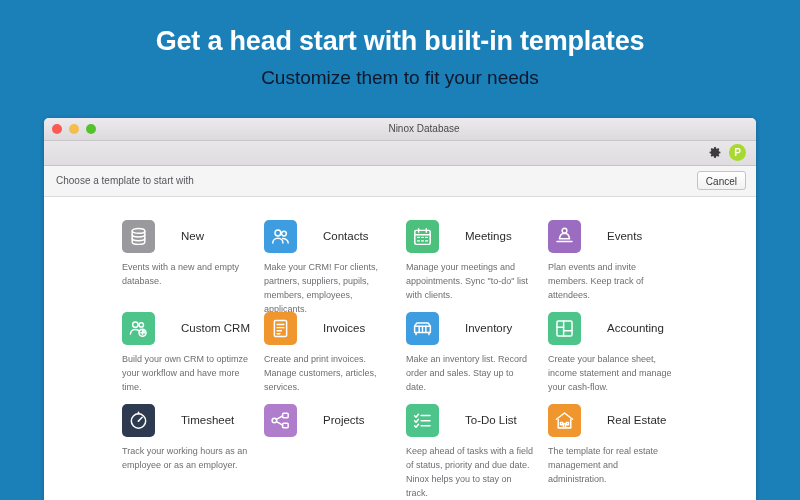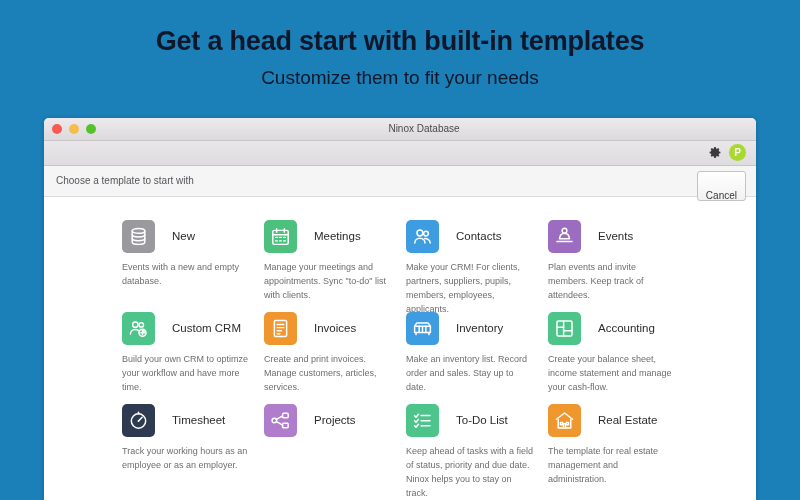--- a/index.html
+++ b/index.html
@@ -17,21 +17,21 @@
   .promo {
     position: absolute;
     left: 0;
     top: 0;
     width: 800px;
     text-align: center;
   }
   .promo-title {
     margin: 0;
     padding-top: 26px;
-    color: #0f172a;
+    color: #ffffff;
     font-size: 27px;
     font-weight: bold;
     letter-spacing: -0.2px;
   }
   .promo-sub {
     margin: 0;
     padding-top: 10px;
     color: #0f172a;
     font-size: 19px;
     font-weight: normal;
@@ -125,21 +125,21 @@
     color: #55555a;
     text-align: right;
   }
   .cancel-button {
     position: absolute;
     right: 10px;
     top: 5px;
     min-width: 46px;
     height: 19px;
     line-height: 19px;
-    padding: 14px 8px;
+    padding: 0 8px;
     font-size: 10px;
     color: #37373a;
     text-align: center;
     background: linear-gradient(#ffffff, #f3f2f3);
     border: 1px solid #c4c2c4;
     border-radius: 3px;
     box-sizing: border-box;
     cursor: pointer;
   }
 
@@ -152,21 +152,21 @@
     grid-auto-rows: 92px;
     column-gap: 0px;
   }
   .card {
     width: 135px;
     cursor: pointer;
   }
   .card-head {
     display: flex;
     align-items: center;
-    gap: 17px;
+    gap: 26px;
     height: 34px;
   }
   .tile {
     width: 33px;
     height: 33px;
     border-radius: 5px;
     flex: 0 0 33px;
     display: flex;
     align-items: center;
     justify-content: center;
@@ -232,45 +232,45 @@
               <path d="M4.8 9.8v4.2c0 1.55 3.22 2.8 7.2 2.8s7.2-1.25 7.2-2.8V9.8" stroke="#ffffff" fill="none" stroke-width="1.7" stroke-linecap="round" stroke-linejoin="round"></path>
               <path d="M4.8 14v4.2c0 1.55 3.22 2.8 7.2 2.8s7.2-1.25 7.2-2.8V14" stroke="#ffffff" fill="none" stroke-width="1.7" stroke-linecap="round" stroke-linejoin="round"></path>
             </svg>
           </div>
           <div class="card-title">New</div>
         </div>
         <div class="card-desc">Events with a new and empty database.</div>
       </div>
       <div class="card">
         <div class="card-head">
+          <div class="tile" style="background: rgb(61, 157, 224);">
+            <svg width="21" height="21" viewBox="0 0 24 24">
+              <circle cx="9" cy="8" r="3.3" stroke="#ffffff" fill="none" stroke-width="1.7" stroke-linecap="round" stroke-linejoin="round"></circle>
+              <path d="M3.2 19.5c0-3.3 2.6-5.6 5.8-5.6s5.8 2.3 5.8 5.6" stroke="#ffffff" fill="none" stroke-width="1.7" stroke-linecap="round" stroke-linejoin="round"></path>
+              <circle cx="16" cy="8.6" r="2.7" stroke="#ffffff" fill="none" stroke-width="1.7" stroke-linecap="round" stroke-linejoin="round"></circle>
+              <path d="M14.4 14.3c3 0 6.4 1.9 6.4 5.2" stroke="#ffffff" fill="none" stroke-width="1.7" stroke-linecap="round" stroke-linejoin="round"></path>
+            </svg>
+          </div>
+          <div class="card-title">Contacts</div>
+        </div>
+        <div class="card-desc">Make your CRM! For clients, partners, suppliers, pupils, members, employees, applicants.</div>
+      </div>
+      <div class="card">
+        <div class="card-head">
           <div class="tile" style="background: rgb(76, 193, 126);">
             <svg width="21" height="21" viewBox="0 0 24 24">
               <rect x="3.2" y="5" width="17.6" height="16" rx="1.6" stroke="#ffffff" fill="none" stroke-width="1.7" stroke-linecap="round" stroke-linejoin="round"></rect>
               <path d="M3.2 10h17.6" stroke="#ffffff" fill="none" stroke-width="1.7" stroke-linecap="round" stroke-linejoin="round"></path>
               <path d="M7.6 3v4M16.4 3v4" stroke="#ffffff" fill="none" stroke-width="1.7" stroke-linecap="round" stroke-linejoin="round"></path>
               <path d="M6.4 13h2M11 13h2M15.6 13h2M6.4 17h2M11 17h2M15.6 17h2" stroke="#ffffff" fill="none" stroke-width="1.7" stroke-linecap="round" stroke-linejoin="round"></path>
             </svg>
           </div>
           <div class="card-title">Meetings</div>
         </div>
         <div class="card-desc">Manage your meetings and appointments. Sync "to-do" list with clients.</div>
-      </div>
-      <div class="card">
-        <div class="card-head">
-          <div class="tile" style="background: rgb(61, 157, 224);">
-            <svg width="21" height="21" viewBox="0 0 24 24">
-              <circle cx="9" cy="8" r="3.3" stroke="#ffffff" fill="none" stroke-width="1.7" stroke-linecap="round" stroke-linejoin="round"></circle>
-              <path d="M3.2 19.5c0-3.3 2.6-5.6 5.8-5.6s5.8 2.3 5.8 5.6" stroke="#ffffff" fill="none" stroke-width="1.7" stroke-linecap="round" stroke-linejoin="round"></path>
-              <circle cx="16" cy="8.6" r="2.7" stroke="#ffffff" fill="none" stroke-width="1.7" stroke-linecap="round" stroke-linejoin="round"></circle>
-              <path d="M14.4 14.3c3 0 6.4 1.9 6.4 5.2" stroke="#ffffff" fill="none" stroke-width="1.7" stroke-linecap="round" stroke-linejoin="round"></path>
-            </svg>
-          </div>
-          <div class="card-title">Contacts</div>
-        </div>
-        <div class="card-desc">Make your CRM! For clients, partners, suppliers, pupils, members, employees, applicants.</div>
       </div>
       <div class="card">
         <div class="card-head">
           <div class="tile" style="background: rgb(155, 108, 192);">
             <svg width="21" height="21" viewBox="0 0 24 24">
               <circle cx="12" cy="5.4" r="2.7" stroke="#ffffff" fill="none" stroke-width="1.7" stroke-linecap="round" stroke-linejoin="round"></circle>
               <path d="M12 8.4c-3.1 0-5.3 2.6-5.8 6.2h11.6c-.5-3.6-2.7-6.2-5.8-6.2z" stroke="#ffffff" fill="none" stroke-width="1.7" stroke-linecap="round" stroke-linejoin="round"></path>
               <path d="M3.4 17.6h17.2" stroke="#ffffff" fill="none" stroke-width="1.7" stroke-linecap="round" stroke-linejoin="round"></path>
             </svg>
           </div>

